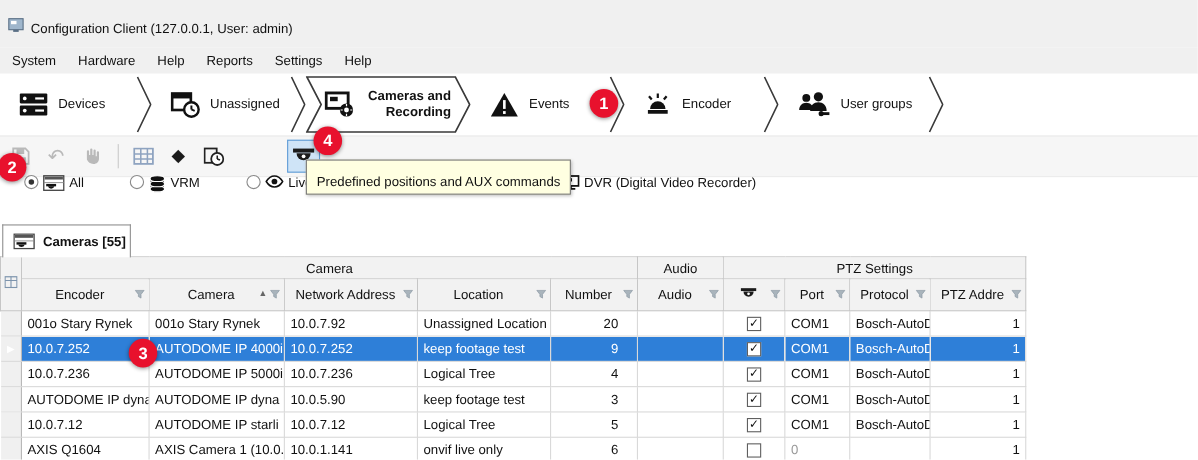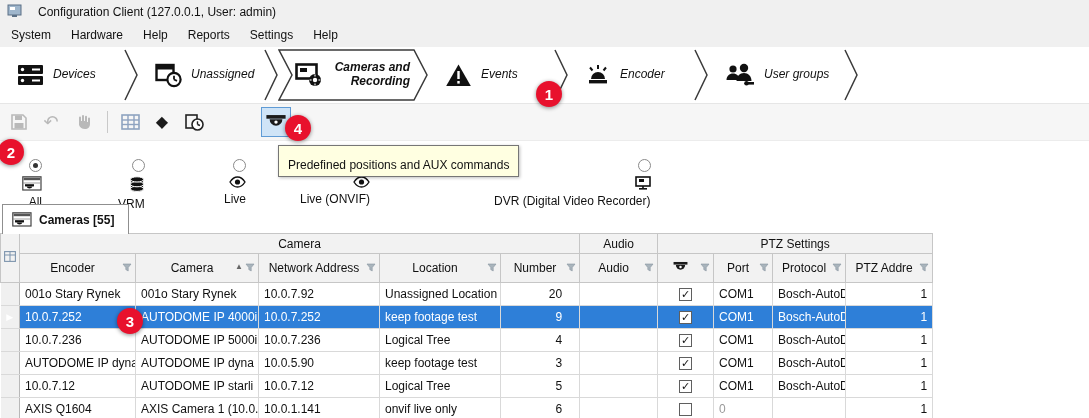--- a/index.html
+++ b/index.html
@@ -1,25 +1,25 @@
 <!DOCTYPE html>
 <html><head>
 <meta charset="utf-8">
 <style>
   html,body{margin:0;padding:0;background:#fff;}
   .screen{position:relative;width:1089px;height:418px;overflow:hidden;background:#fff;
           font-family:"Liberation Sans",sans-serif;font-size:12px;color:#111;}
 
   
-  .titlebar{height:23px;background:#f0f0f0;display:flex;align-items:center;padding:0 7px;gap:16px;}
+  .titlebar{height:23px;background:#f0f0f0;display:flex;align-items:flex-end;padding:10px 7px;gap:6px;}
   .menubar{height:24px;background:#f0f0f0;display:flex;align-items:center;padding-left:1px;}
   .menu-item{padding:3px 10px;cursor:default;}
 
   
-  .ribbon{height:56px;background:#fff;display:flex;position:relative;font-style:italic;}
+  .ribbon{height:56px;background:#fff;display:flex;position:relative;}
   .nav-tab{position:relative;height:56px;display:flex;align-items:center;gap:9px;padding-left:17px;box-sizing:border-box;}
   .nav-tab .tab-label{width:78px;line-height:1.13;position:relative;z-index:1;}
   .nav-tab.active .tab-label{font-weight:bold;text-align:right;}
   .tab-icon{flex:none;position:relative;z-index:1;display:flex;}
   .tab-sep{position:absolute;right:0;top:2px;}
   .tab-outline{position:absolute;left:0;top:2px;}
 
   
   .toolbar{height:38px;background:#f6f6f6;display:flex;align-items:center;padding-left:4px;
            border-top:1px solid #e6e6e6;border-bottom:1px solid #ececec;box-sizing:border-box;}
@@ -29,29 +29,29 @@
   .tsep{width:1px;height:22px;background:#c9c9c9;margin:0 7px;}
   .tspacer{width:50px;}
   .glyph{font-size:16px;line-height:1;color:#1b1b1b;}
   .glyph.gray{color:#b9b9b9;font-size:18px;}
 
   
   .tooltip{position:absolute;left:278px;top:145px;background:#ffffe1;border:1px solid #767676;
            padding:12px 9px 4px;white-space:nowrap;z-index:6;box-shadow:1px 1px 3px rgba(0,0,0,.25);}
 
   
-  .fopt{position:absolute;top:159px;height:26px;display:flex;align-items:flex-end;gap:4px;z-index:2;flex-direction:column;}
+  .fopt{position:absolute;top:159px;height:26px;display:flex;align-items:flex-start;gap:4px;z-index:2;}
   .radio{width:13px;height:13px;border:1px solid #8a8a8a;border-radius:50%;background:#fff;
          box-sizing:border-box;position:relative;flex:none;}
   .radio.checked::after{content:"";position:absolute;left:3px;top:3px;width:5px;height:5px;border-radius:50%;background:#333;}
   .ficon{display:flex;flex:none;}
 
   
   .cameras-tab{position:absolute;left:2px;top:204px;height:30px;display:inline-flex;align-items:center;gap:7px;
-               padding:0 14px 0 9px;background:#fff;border:1px solid #8f8f8f;border-bottom:none;
+               padding:0 4px 0 9px;background:#fff;border:1px solid #8f8f8f;border-bottom:none;
                font-weight:bold;z-index:3;box-sizing:border-box;}
 
   
   .table-wrap{position:absolute;left:0;top:233px;}
   table.cam{border-collapse:collapse;table-layout:fixed;width:932px;}
   .cam th{background:#f2f2f2;border:1px solid #c6c6c6;font-weight:normal;position:relative;
           overflow:hidden;white-space:nowrap;box-sizing:border-box;}
   .group-row th{height:20px;text-align:center;}
   .col-row th{height:29px;text-align:center;padding:0 14px 0 4px;}
   .funnel{position:absolute;right:3px;top:50%;margin-top:-5px;}

